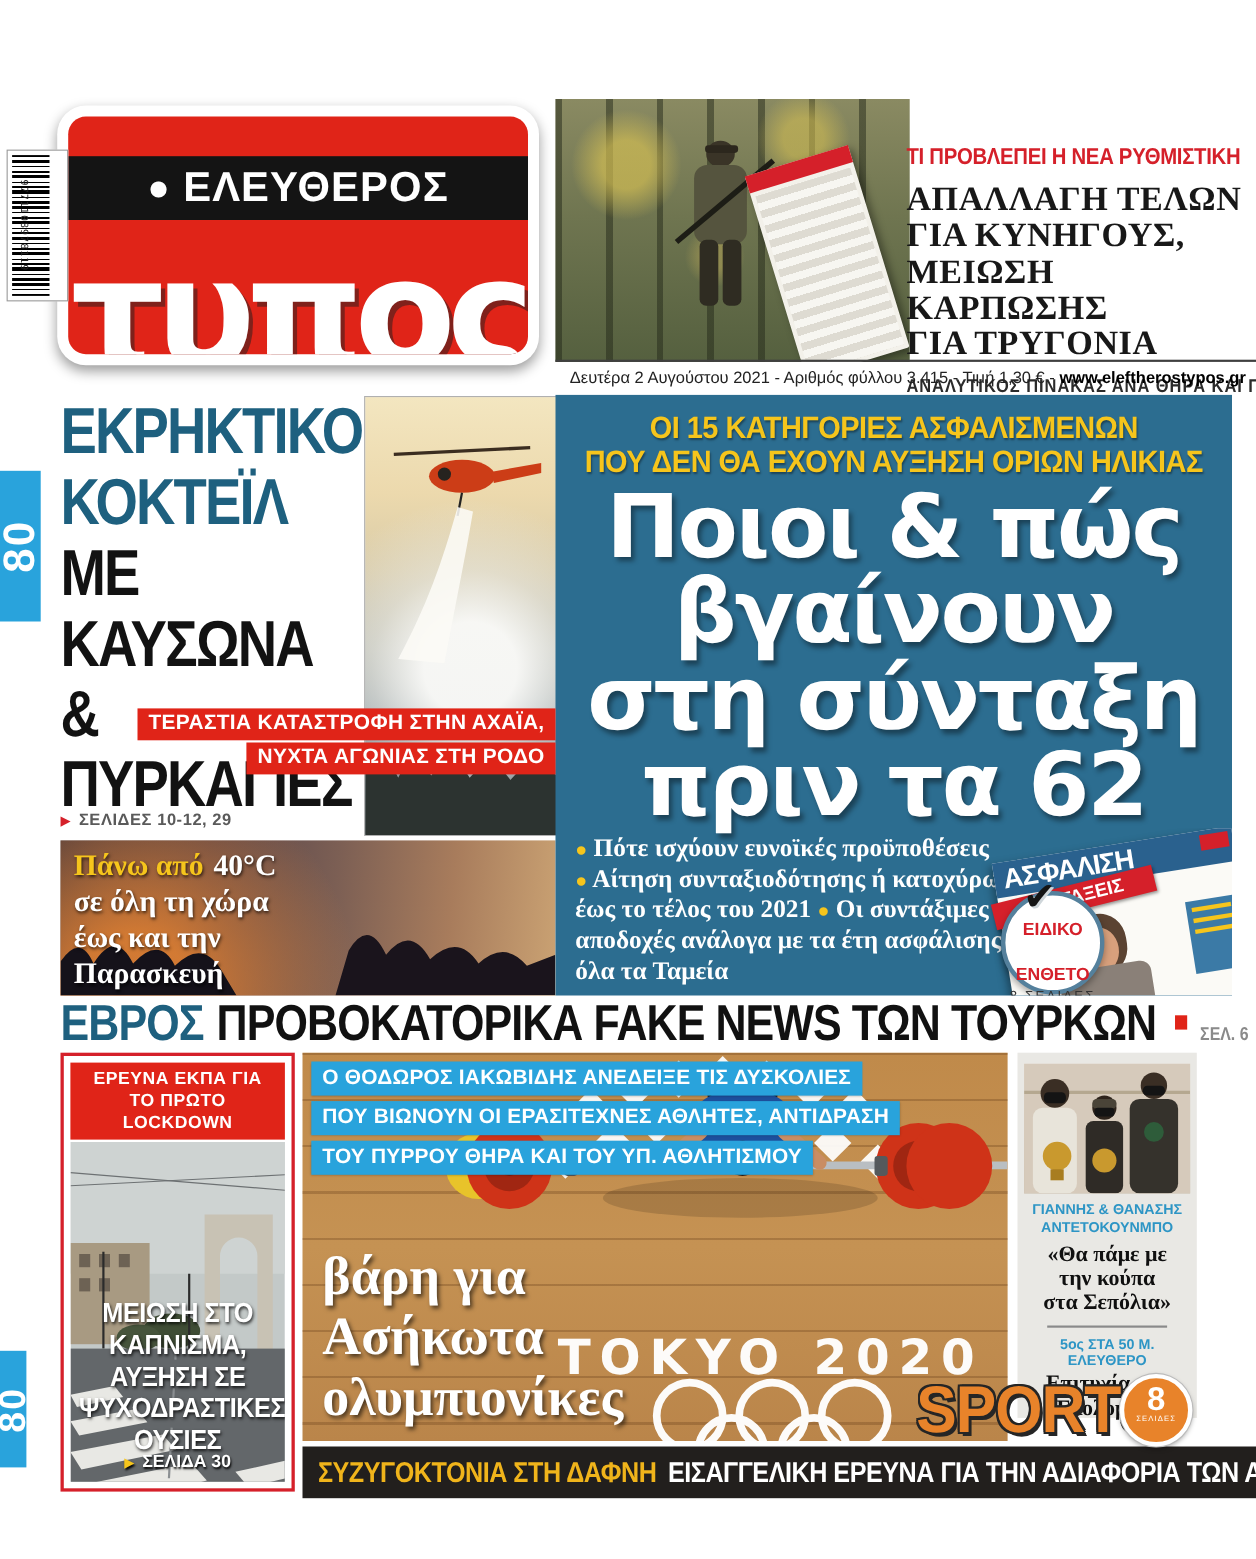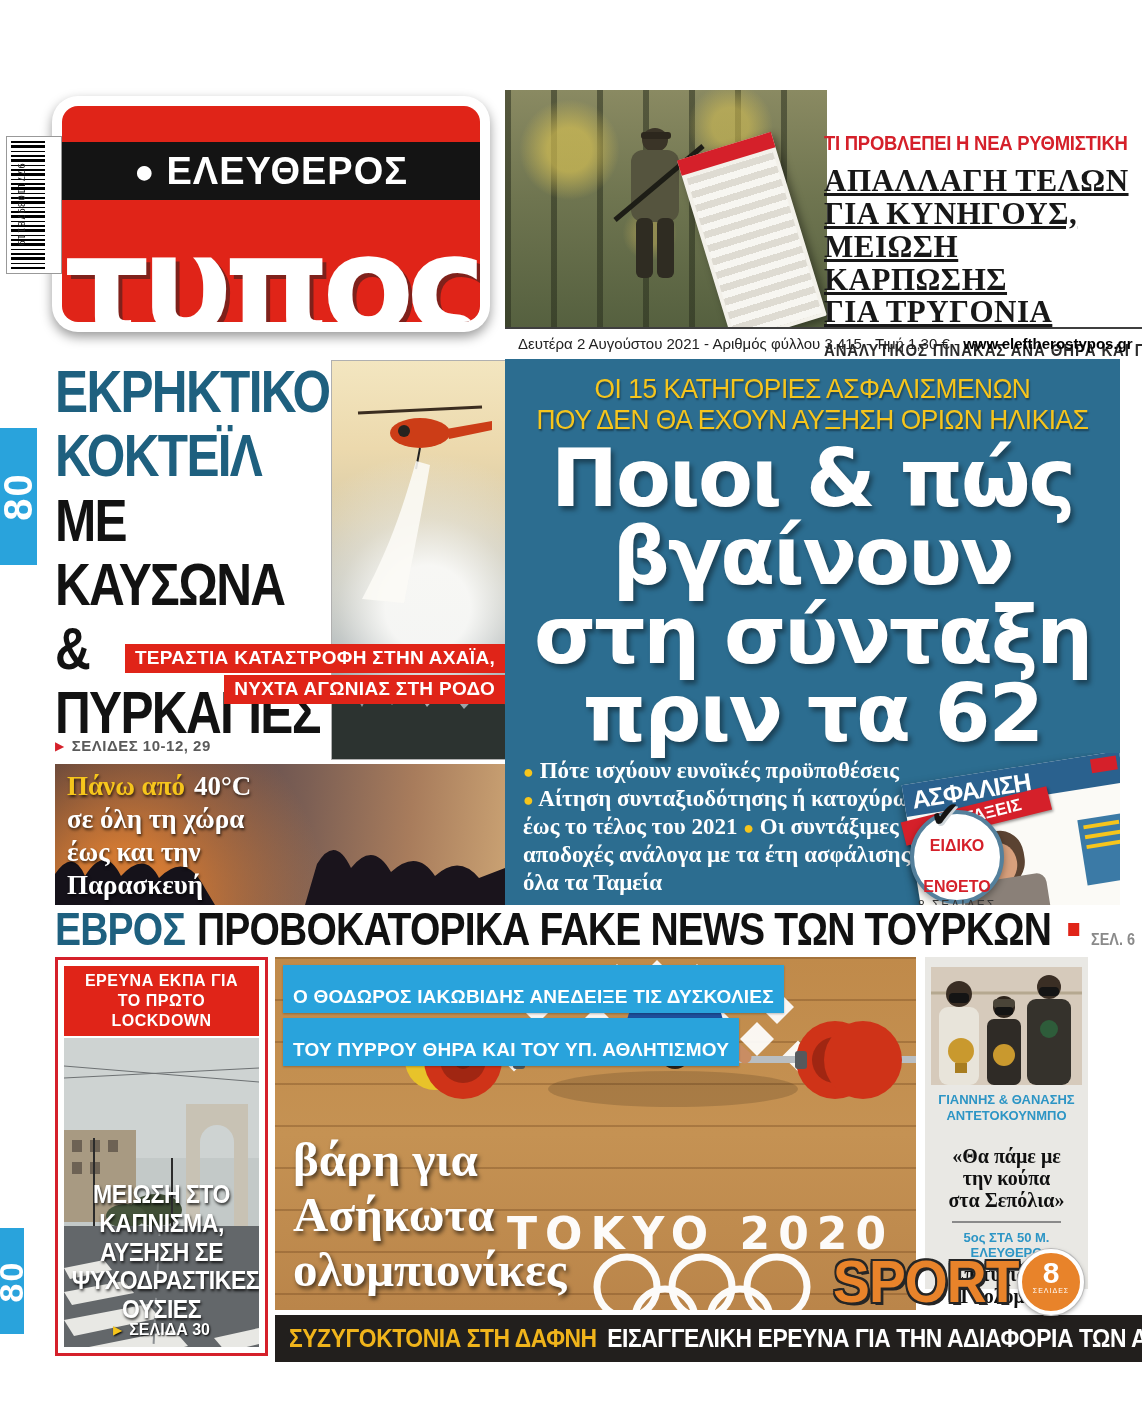--- a/index.html
+++ b/index.html
@@ -41,21 +41,21 @@
        repeating-linear-gradient(90deg,rgba(35,40,25,.5) 0 6px,rgba(0,0,0,0) 6px 46px),
        linear-gradient(180deg,#8a8a62 0%,#6f7550 45%,#55603f 100%);}
   .table-inset{position:absolute;left:198px;top:52px;width:98px;height:192px;background:#f3f1ea;
      transform:rotate(-17deg);box-shadow:3px 4px 8px rgba(0,0,0,.4);border-radius:2px;}
   .table-inset .thead{height:16px;background:#d5202a;}
   .table-inset .rows{position:absolute;left:4px;right:4px;top:20px;bottom:4px;
      background:repeating-linear-gradient(180deg,#dedbd2 0 7px,#f7f6f1 7px 14px);}
   .hunt-text{left:824px;top:131px;width:318px;}
   .hunt-kicker{color:#d5202a;font-weight:bold;font-size:21px;letter-spacing:-.3px;margin-bottom:10px;}
   .hunt-headline{font-family:"Liberation Serif","DejaVu Serif",serif;font-weight:bold;font-size:31px;
-     line-height:1.06;color:#181818;letter-spacing:.5px;text-decoration:underline;}
+     line-height:1.06;color:#181818;letter-spacing:.5px;}
   .hunt-headline span{display:block;}
   .hunt-deck{margin-top:12px;font-weight:bold;font-size:17px;color:#2b2b2b;letter-spacing:1px;}
   .pages-row{display:flex;align-items:center;gap:7px;margin-top:10px;font-weight:bold;
      font-size:15px;color:#5a5a5a;letter-spacing:.5px;}
   .play{color:#d5202a;font-size:12px;line-height:1;}
   .rule{left:505px;top:327px;width:637px;height:2px;background:#3f3f3f;}
   .dateline{left:518px;top:335px;font-size:15px;color:#222;}
   .dateline b{color:#000;}
 
   
@@ -76,21 +76,21 @@
        radial-gradient(circle at 15% 95%,rgba(233,132,48,.85) 0 12%,transparent 50%),
        linear-gradient(95deg,#3a3340 0%,#56444a 30%,#7c5f54 55%,#a87c5c 78%,#caa273 100%);}
   .fire-caption{position:absolute;left:12px;top:6px;font-family:"Liberation Serif","DejaVu Serif",serif;
      font-weight:bold;font-size:27px;line-height:1.22;color:#fff;text-shadow:1px 2px 3px rgba(0,0,0,.7);}
   .fire-caption .yel{color:#f6c51c;}
   .fire-caption span{display:block;}
   .fire-caption .l1{display:flex;gap:9px;text-align:center;}
 
   
   .pension{left:505px;top:359px;width:615px;height:546px;background:#2c6d90;overflow:hidden;}
-  .pension-kicker{margin-top:14px;text-align:center;color:#f6c51c;font-weight:normal;font-size:28px;
+  .pension-kicker{margin-top:14px;text-align:center;color:#f6c51c;font-weight:bold;font-size:28px;
      line-height:1.12;text-shadow:1px 2px 2px rgba(0,0,0,.4);letter-spacing:-.5px;}
   .pension-kicker span{display:block;transform:scaleX(.94);}
   .pension-headline{margin-top:4px;text-align:center;color:#fff;font-family:"DejaVu Sans",sans-serif;
      font-weight:bold;font-size:80px;line-height:.98;letter-spacing:-2px;
      text-shadow:3px 4px 5px rgba(0,0,0,.4);}
   .pension-headline span{display:block;}
   .bullets{position:absolute;left:18px;bottom:8px;width:442px;margin:0;
      font-family:"Liberation Serif","DejaVu Serif",serif;font-weight:bold;font-size:23px;
      line-height:1.22;color:#fff;}
   .bullets .dot{color:#f6c51c;font-size:18px;}
@@ -139,33 +139,33 @@
      align-items:center;color:#fff;font-weight:bold;font-size:16px;text-shadow:1px 1px 2px #000;}
   .lock-page .play{color:#f6c51c;}
 
   
   .oly{left:275px;top:957px;width:641px;height:353px;overflow:hidden;
      background:
        repeating-linear-gradient(180deg,rgba(92,52,18,.28) 0 2px,rgba(0,0,0,0) 2px 42px),
        linear-gradient(180deg,#c08a4a 0%,#c59253 50%,#ba854a 100%);}
   .oly-kicker{position:absolute;left:8px;top:8px;z-index:4;}
   .oly-kicker div{background:#29a3dc;color:#fff;font-weight:bold;font-size:19px;letter-spacing:.2px;
-     padding:21px 10px 5px;margin-bottom:5px;width:max-content;box-shadow:0 1px 2px rgba(0,0,0,.25);}
+     padding:4px 10px 5px;margin-bottom:5px;width:max-content;box-shadow:0 1px 2px rgba(0,0,0,.25);}
   .oly-headline{position:absolute;left:18px;bottom:12px;z-index:4;
      font-family:"Liberation Serif","DejaVu Serif",serif;font-weight:bold;font-size:49px;
      line-height:1.12;color:#fff;text-shadow:2px 3px 4px rgba(0,0,0,.6);}
   .oly-headline span{display:block;}
 
   
   .panel{left:925px;top:957px;width:163px;height:332px;background:#e9e8e4;text-align:center;
      padding:10px 6px;box-sizing:border-box;}
   .panel-photo{width:100%;height:118px;overflow:hidden;background:linear-gradient(180deg,#dcd2c2,#c9bca9);}
   .panel-names{margin-top:7px;color:#2d95c5;font-weight:bold;font-size:13px;line-height:1.25;}
   .panel-names span{display:block;}
-  .panel-quote{margin-top:20px;font-family:"Liberation Serif","DejaVu Serif",serif;font-weight:bold;
+  .panel-quote{margin-top:4px;font-family:"Liberation Serif","DejaVu Serif",serif;font-weight:bold;
      font-size:20px;line-height:1.12;color:#101010;}
   .panel-quote span{display:block;}
   .panel-div{width:72%;border-top:2px solid #8a8a8a;margin:9px auto 7px;}
   .panel-sub{color:#2d95c5;font-weight:bold;font-size:13px;}
   .panel-head2{margin-top:3px;font-family:"Liberation Serif","DejaVu Serif",serif;font-weight:bold;
      font-size:20px;line-height:1.1;color:#101010;}
   .panel-head2 span{display:block;}
   .sports-logo{left:833px;top:1247px;z-index:9;font-weight:bold;font-size:60px;letter-spacing:-1px;
      color:#e8832a;transform:scaleX(.92);transform-origin:left center;
      text-shadow:2px 0 0 #262626,-2px 0 0 #262626,0 2px 0 #262626,0 -2px 0 #262626,
@@ -427,20 +427,21 @@
       <g fill="none" stroke="#ffffff" stroke-width="7" opacity="0.97">
         <circle cx="352" cy="330" r="30"></circle>
         <circle cx="427" cy="330" r="30"></circle>
         <circle cx="502" cy="330" r="30"></circle>
         <circle cx="390" cy="362" r="30"></circle>
         <circle cx="465" cy="362" r="30"></circle>
       </g>
     </svg>
     <div class="oly-kicker">
       <div>Ο ΘΟΔΩΡΟΣ ΙΑΚΩΒΙΔΗΣ ΑΝΕΔΕΙΞΕ ΤΙΣ ΔΥΣΚΟΛΙΕΣ</div>
+      <div>ΠΟΥ ΒΙΩΝΟΥΝ ΟΙ ΕΡΑΣΙΤΕΧΝΕΣ ΑΘΛΗΤΕΣ, ΑΝΤΙΔΡΑΣΗ</div>
       <div>ΤΟΥ ΠΥΡΡΟΥ ΘΗΡΑ ΚΑΙ ΤΟΥ ΥΠ. ΑΘΛΗΤΙΣΜΟΥ</div>
     </div>
     <div class="oly-headline">
       <span>βάρη για</span>
       <span>Ασήκωτα</span>
       <span>ολυμπιονίκες</span>
     </div>
   </div>
 
   <div class="abs panel">

